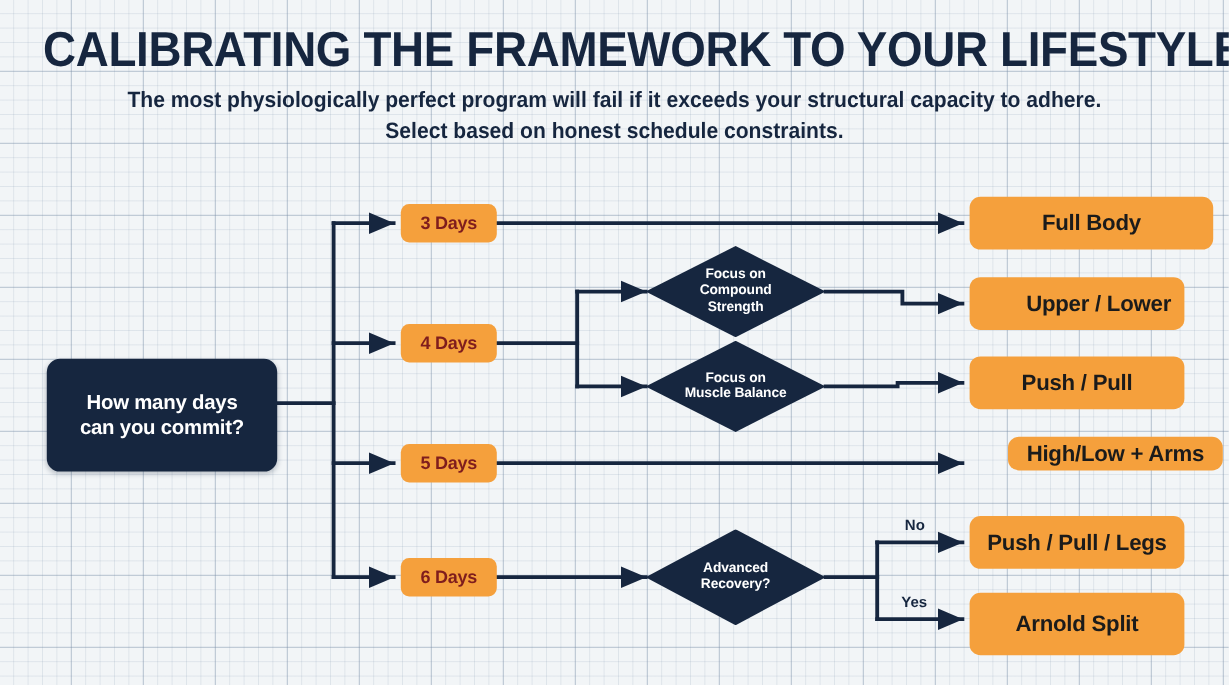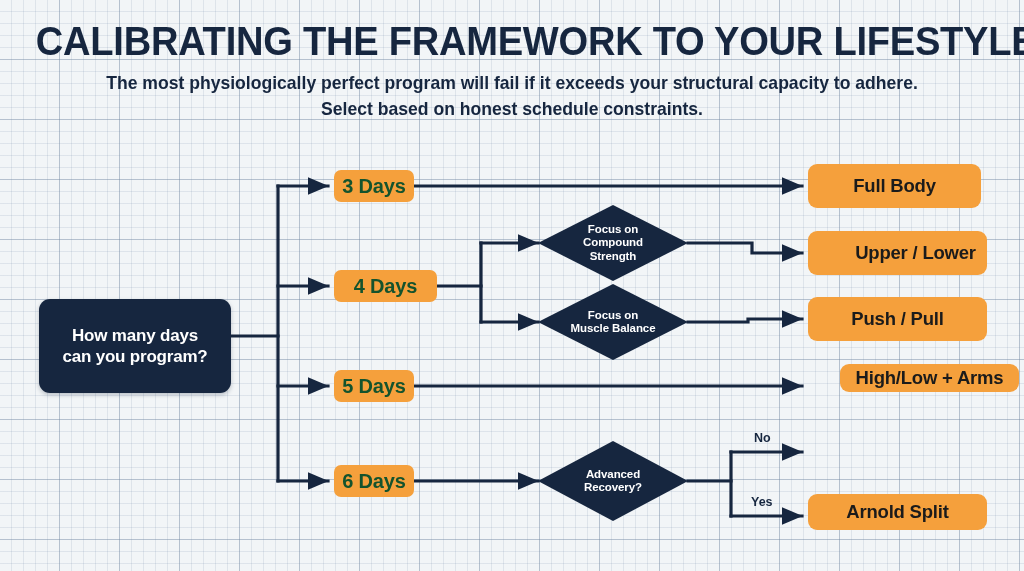--- a/index.html
+++ b/index.html
@@ -82,23 +82,23 @@
     font-size: 17px;
     line-height: 21px;
     font-weight: bold;
     letter-spacing: -0.2px;
     box-shadow: 0 2px 4px rgba(20,35,60,0.25);
     font-family: "Liberation Sans Narrow", "Liberation Sans", sans-serif;
   }
 
   .day-node {
     background: #f5a03c;
-    color: #14532d;
+    color: #7f1d1d;
     border-radius: 7px;
-    font-size: 20px;
+    font-size: 15px;
     font-weight: bold;
     letter-spacing: -0.2px;
     font-family: "Liberation Sans Narrow", "Liberation Sans", sans-serif;
   }
 
   .outcome-node {
     background: #f5a03c;
     color: #1b1b1b;
     border-radius: 9px;
     font-size: 18.5px;
@@ -186,29 +186,29 @@
       <path d="M688,481 L731,481"></path>
       <path d="M731,452 L731,516"></path>
       <path d="M731,452 L802,452" marker-end="url(#arrow)"></path>
       <path d="M731,516 L802,516" marker-end="url(#arrow)"></path>
     </g>
   </svg>
 
   <div class="node root-node" style="left:39px; top:299px; width:192px; height:94px;">
     <div>
       <div>How many days</div>
-      <div>can you program?</div>
+      <div>can you commit?</div>
     </div>
   </div>
 
   <div class="node day-node" style="left:334px; top:170px; width:80px; height:32px;">
     <span>3 Days</span>
   </div>
 
-  <div class="node day-node" style="left:334px; top:270px; width:103px; height:32px;">
+  <div class="node day-node" style="left:334px; top:270px; width:80px; height:32px;">
     <span>4 Days</span>
   </div>
 
   <div class="node day-node" style="left:334px; top:370px; width:80px; height:32px;">
     <span>5 Days</span>
   </div>
 
   <div class="node day-node" style="left:334px; top:465px; width:80px; height:32px;">
     <span>6 Days</span>
   </div>
@@ -234,34 +234,37 @@
     <div class="diamond-shape"></div>
     <div class="diamond-label">
       <div>Advanced</div>
       <div>Recovery?</div>
     </div>
   </div>
 
   <div class="edge-label" style="left:754px; top:431px;">No</div>
   <div class="edge-label" style="left:751px; top:495px;">Yes</div>
 
-  <div class="node outcome-node" style="left:808px; top:164px; width:173px; height:44px;">
+  <div class="node outcome-node" style="left:808px; top:164px; width:203px; height:44px;">
     <span>Full Body</span>
   </div>
 
   <div class="node outcome-node" style="left:808px; top:231px; width:179px; height:44px;padding-left:36px;">
     <span>Upper / Lower</span>
   </div>
 
   <div class="node outcome-node" style="left:808px; top:297px; width:179px; height:44px;">
     <span>Push / Pull</span>
   </div>
 
   <div class="node outcome-node" style="left:840px; top:364px; width:179px; height:28px;">
     <span>High/Low + Arms</span>
   </div>
 
-
-  <div class="node outcome-node" style="left:808px; top:494px; width:179px; height:36px;">
+  <div class="node outcome-node" style="left:808px; top:430px; width:179px; height:44px;">
+    <span>Push / Pull / Legs</span>
+  </div>
+
+  <div class="node outcome-node" style="left:808px; top:494px; width:179px; height:52px;">
     <span>Arnold Split</span>
   </div>
 
 </div>
 
 </body></html>

